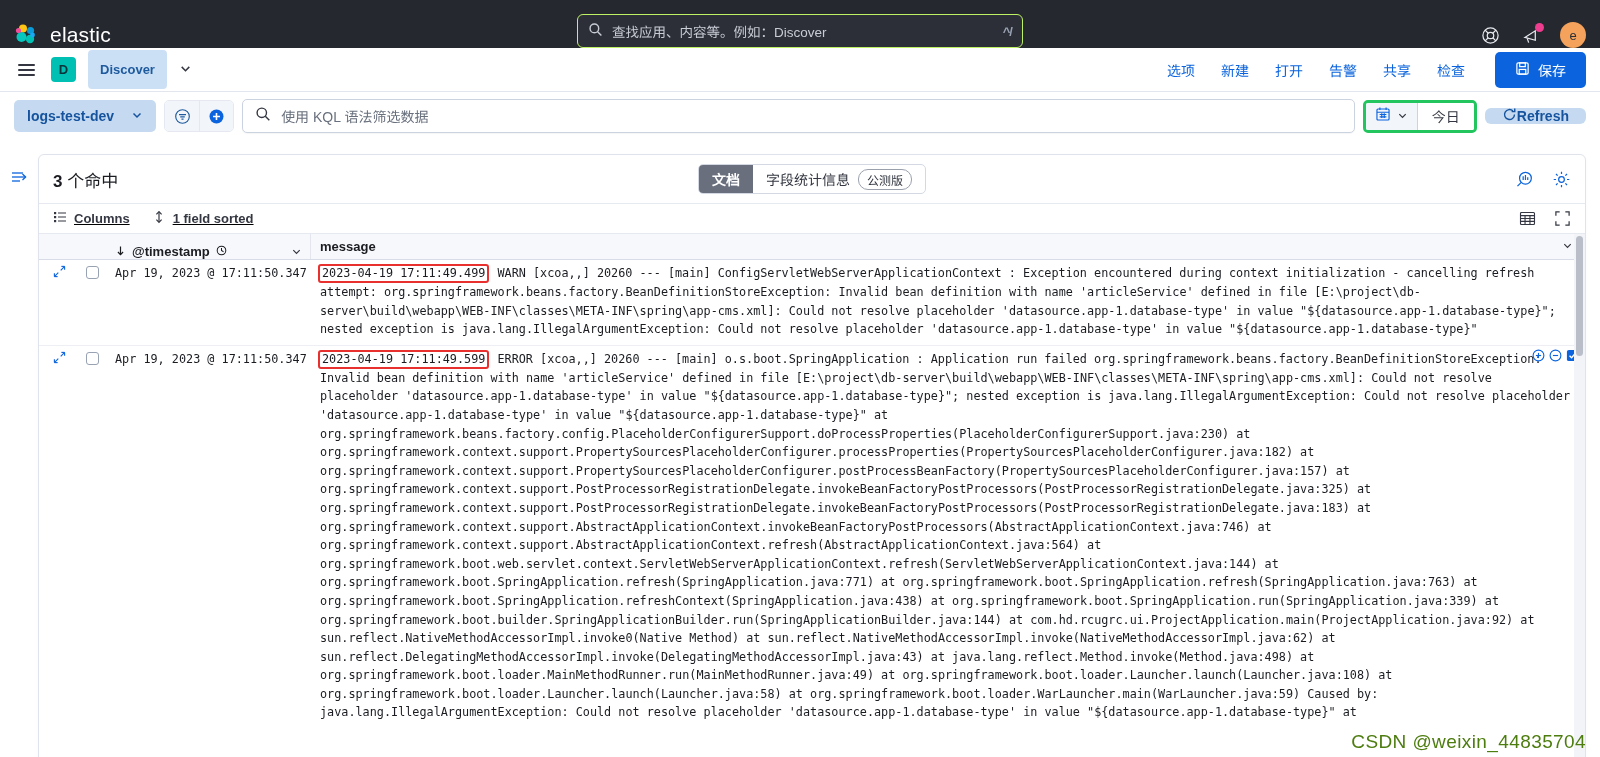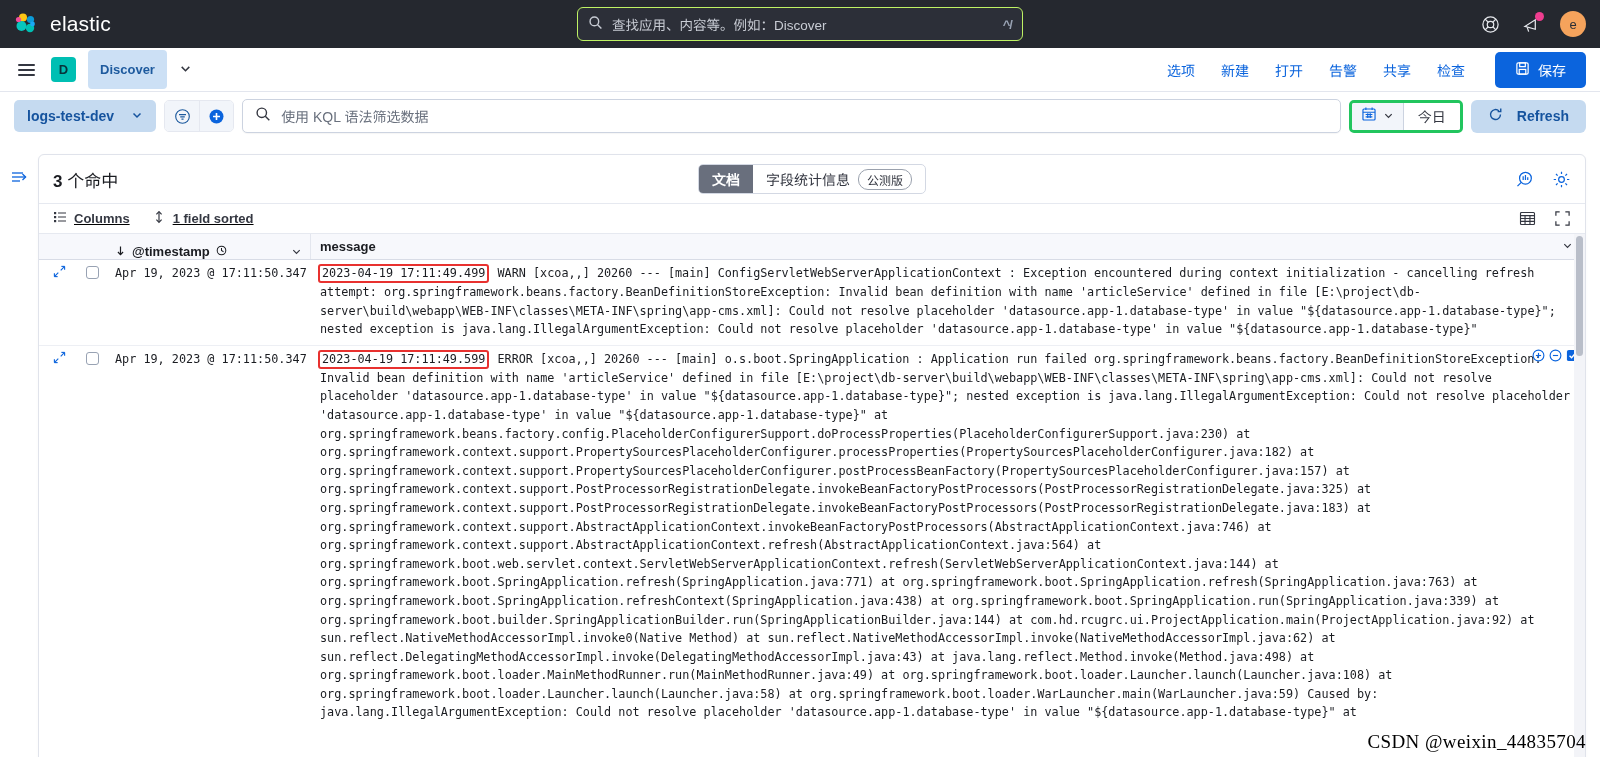--- a/index.html
+++ b/index.html
@@ -8,21 +8,21 @@
     width: 1600px; height: 757px;
     background: #ffffff;
     font-family: "Liberation Sans", "DejaVu Sans", sans-serif;
     overflow: hidden;
   }
   body { position: relative; }
 
   
   .top-bar {
     height: 48px; background: #25282f;
-    display: flex; align-items: center;
+    display: flex; align-items: flex-end;
     padding: 0 14px; position: relative;
   }
   .brand { display: flex; align-items: center; gap: 10px; }
   .brand-logo { width: 26px; height: 26px; position: relative; }
   .brand-name {
     color: #ffffff; font-size: 21px; letter-spacing: .2px;
     font-family: "Liberation Sans", sans-serif;
   }
   .global-search {
     position: absolute; left: 50%; transform: translateX(-50%);
@@ -115,22 +115,22 @@
     display: flex; align-items: center; gap: 6px;
     padding: 0 9px; background: #f2f5fa; cursor: pointer;
     border-right: 1px solid #ccd3e0;
   }
   .date-val {
     display: flex; align-items: center; padding: 0 14px;
     background: #fff; color: #343741; font-size: 14px; cursor: pointer;
   }
   .refresh-btn {
     background: #c5daf0; color: #15539e; font-size: 14px; font-weight: bold;
-    height: 33px; border-radius: 6px; padding: 0 17px; cursor: pointer;
-    display: flex; align-items: center; gap: 14px;
+    height: 16px; border-radius: 6px; padding: 0 17px; cursor: pointer;
+    display: flex; align-items: center; gap: 0;
   }
 
   
   .main-wrap { display: flex; height: calc(757px - 48px - 44px - 48px); margin-top: 14px; }
   .left-rail {
     width: 38px; padding-top: 14px;
     display: flex; justify-content: center; align-items: flex-start;
   }
   .rail-icon { cursor: pointer; }
   .panel {
@@ -236,22 +236,22 @@
     position: absolute; right: 0; top: 0; width: 11px; bottom: 0;
     background: #f3f4f8;
   }
   .vscroll .thumb {
     position: absolute; left: 2px; width: 7px; top: 2px; height: 120px;
     background: #b9bec9; border-radius: 4px;
   }
 
   .watermark {
     position: absolute; right: 14px; bottom: 4px;
-    font-size: 19px; color: #000000; letter-spacing: .4px;
-    pointer-events: none; font-family: Liberation Serif, serif;
+    font-size: 19px; color: #4d7c0f; letter-spacing: .4px;
+    pointer-events: none; font-family: Liberation Sans, sans-serif;
   }
 </style>
 </head>
 <body>
 
 <div class="top-bar">
   <div class="brand">
     <span class="brand-logo">
       <svg width="26" height="26" viewBox="0 0 26 26">
         <circle cx="9" cy="6.5" r="4" fill="#fec514"></circle>

